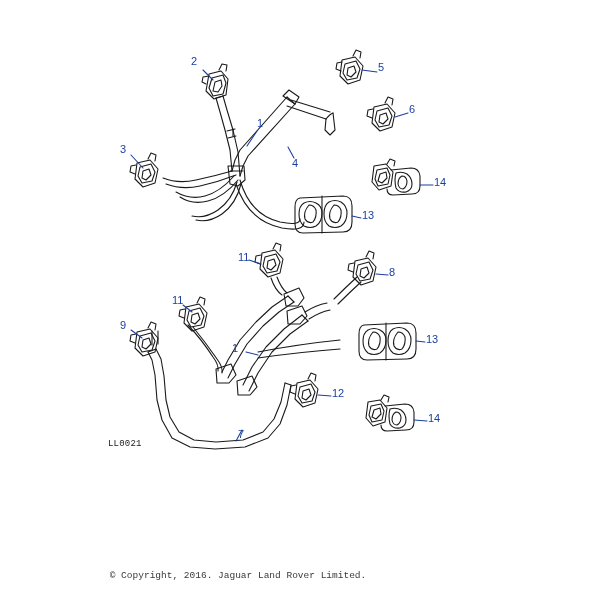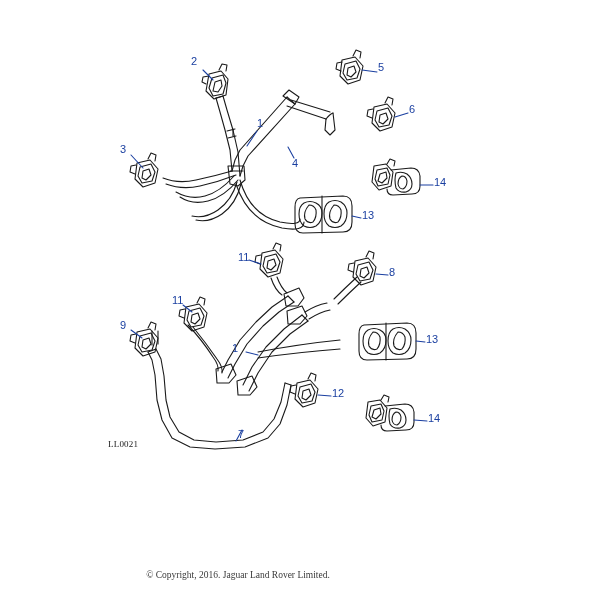--- a/index.html
+++ b/index.html
@@ -30,30 +30,30 @@
     font-size: 11px;
     font-family: "Liberation Sans", sans-serif;
     font-weight: 400;
     white-space: nowrap;
     line-height: 11px;
   }
   .drawing-code {
     position: absolute;
     color: #1a1a1a;
     font-size: 9px;
-    font-family: Liberation Serif, serif;
+    font-family: Liberation Mono, monospace;
     letter-spacing: 0.2px;
   }
   .copyright {
     position: absolute;
     width: 476px;
     text-align: center;
     color: #3a3a3a;
     font-size: 9.5px;
-    font-family: Liberation Serif, serif;
+    font-family: Liberation Mono, monospace;
   }
 </style>
 </head>
 <body>
 
 <div id="page">
 
   <svg id="diagram-svg" viewBox="0 0 600 600">
     <g fill="none" stroke="#1a1a1a" stroke-width="1.1" stroke-linecap="round" stroke-linejoin="round">
 

